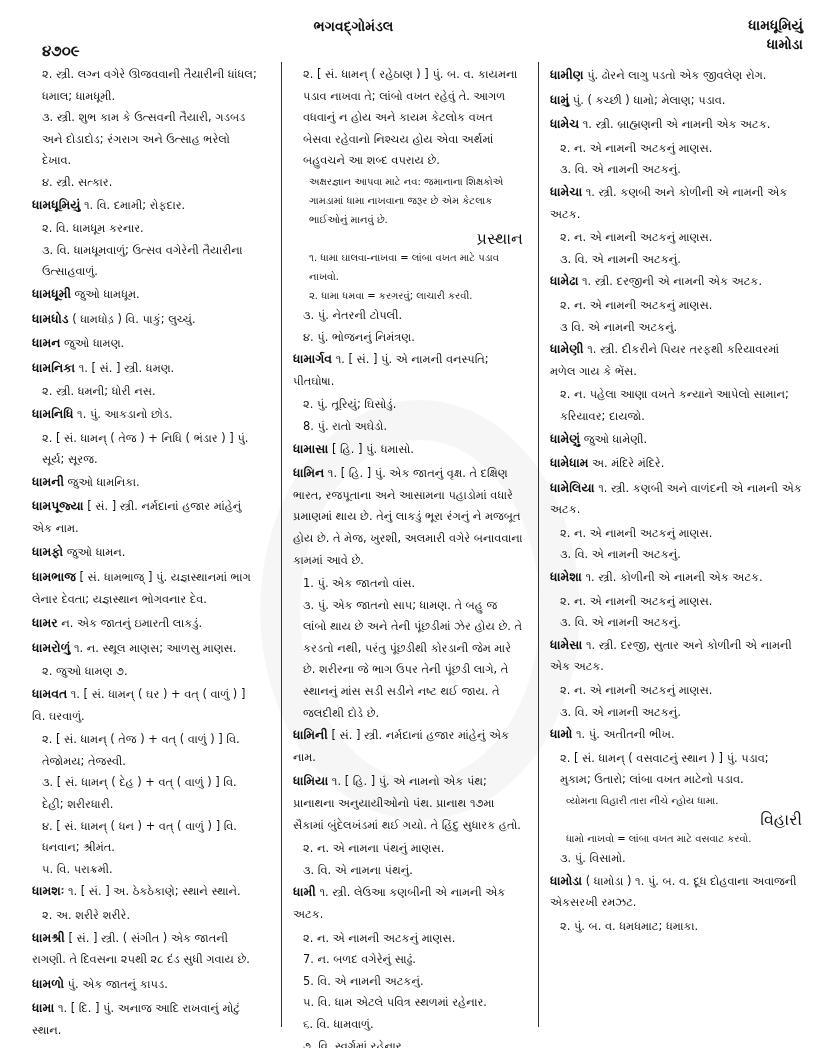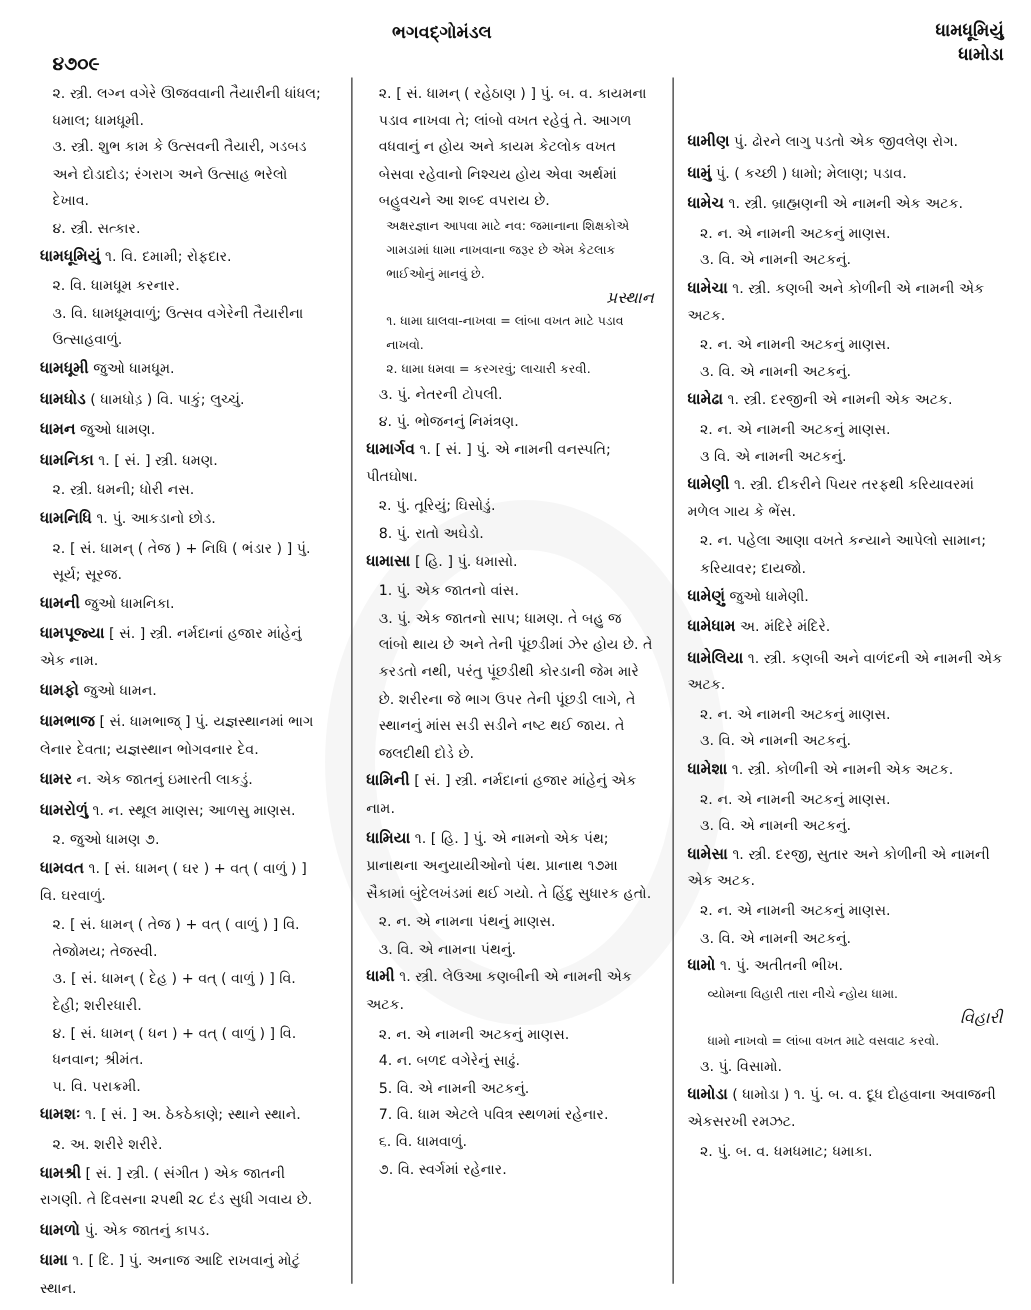--- a/index.html
+++ b/index.html
@@ -7,29 +7,29 @@
     width:825px; height:1048px; position:relative; overflow:hidden;
     font-family: "DejaVu Sans", sans-serif; color:#111;
   }
   .header { position:absolute; top:0; left:0; width:825px; height:60px; }
   .page-num { position:absolute; left:42px; top:18px; font-size:15px; font-weight:bold;margin-top:24px; }
   .running-title { position:absolute; left:0; width:707px; top:18px; text-align:center; font-size:14px; font-weight:bold; }
   .guide { position:absolute; right:22px; top:16px; text-align:right; font-size:14px; font-weight:bold; line-height:19px; }
   .col { position:absolute; top:64px; font-size:11.4px; line-height:21.6px; }
   .col-left { left:32px; width:225px; }
   .col-mid { left:293px; width:230px; }
-  .col-right { left:550px; width:252px;margin-top:38px; }
+  .col-right { left:550px; width:252px; }
   .divider { position:absolute; top:62px; width:1px; background:#333; }
   .div1 { left:281px; height:965px; }
   .div2 { left:538px; height:965px; }
   .entry { margin:0 0 2px 0; text-indent:0; }
   .entry .hw { font-weight:bold; font-size:12.4px; }
   .sense { padding-left:10px; margin:0; }
   .quote { padding-left:16px; font-size:10px; line-height:19px; margin:0; }
-  .quote-src { text-align:right; font-size:13px; line-height:19px; margin:0;font-style:italic; }
+  .quote-src { text-align:right; font-size:16px; line-height:19px; margin:0; }
   .watermark {
     position:absolute; left:260px; top:400px; width:320px; height:420px;
     border-radius:50%; border:40px solid rgba(0,0,0,0.035); box-sizing:border-box; pointer-events:none;
   }
 </style>
 </head>
 <body>
 
 <div class="header">
   <div class="page-num">૪૭૦૯</div>
@@ -82,31 +82,32 @@
     <p class="quote">અક્ષરજ્ઞાન આપવા માટે નવ: જમાનાના શિક્ષકોએ ગામડામાં ધામા નાખવાના જરૂર છે એમ કેટલાક ભાઈઓનું માનવું છે.</p>
     <p class="quote-src">પ્રસ્થાન</p>
     <p class="quote">૧. ધામા ઘાલવા-નાખવા = લાંબા વખત માટે પડાવ નાખવો.</p>
     <p class="quote">૨. ધામા ધમવા = કરગરવું; લાચારી કરવી.</p>
     <p class="sense">૩. પું. નેતરની ટોપલી.</p>
     <p class="sense">૪. પું. ભોજનનું નિમંત્રણ.</p>
     <p class="entry"><span class="hw">ધામાર્ગવ</span><span> ૧. [ સં. ] પું. એ નામની વનસ્પતિ; પીતઘોષા.</span></p>
     <p class="sense">૨. પું. તૂરિયું; ઘિસોડું.</p>
     <p class="sense">8. પું. રાતો અઘેડો.</p>
     <p class="entry"><span class="hw">ધામાસા</span><span> [ હિ. ] પું. ધમાસો.</span></p>
+    <p class="entry"><span class="hw">ધામિન</span><span> ૧. [ હિ. ] પું. એક જાતનું વૃક્ષ. તે દક્ષિણ ભારત, રજપૂતાના અને આસામના પહાડોમાં વધારે પ્રમાણમાં થાય છે. તેનું લાકડું ભૂરા રંગનું ને મજબૂત હોય છે. તે મેજ, ખુરશી, અલમારી વગેરે બનાવવાના કામમાં આવે છે.</span></p>
     <p class="sense">1. પું. એક જાતનો વાંસ.</p>
     <p class="sense">૩. પું. એક જાતનો સાપ; ધામણ. તે બહુ જ લાંબો થાય છે અને તેની પૂંછડીમાં ઝેર હોય છે. તે કરડતો નથી, પરંતુ પૂંછડીથી કોરડાની જેમ મારે છે. શરીરના જે ભાગ ઉપર તેની પૂંછડી લાગે, તે સ્થાનનું માંસ સડી સડીને નષ્ટ થઈ જાય. તે જલદીથી દોડે છે.</p>
     <p class="entry"><span class="hw">ધામિની</span><span> [ સં. ] સ્ત્રી. નર્મદાનાં હજાર માંહેનું એક નામ.</span></p>
     <p class="entry"><span class="hw">ધામિયા</span><span> ૧. [ હિ. ] પું. એ નામનો એક પંથ; પ્રાનાથના અનુયાયીઓનો પંથ. પ્રાનાથ ૧૭મા સૈકામાં બુંદેલખંડમાં થઈ ગયો. તે હિંદુ સુધારક હતો.</span></p>
     <p class="sense">૨. ન. એ નામના પંથનું માણસ.</p>
     <p class="sense">૩. વિ. એ નામના પંથનું.</p>
     <p class="entry"><span class="hw">ધામી</span><span> ૧. સ્ત્રી. લેઉઆ કણબીની એ નામની એક અટક.</span></p>
     <p class="sense">૨. ન. એ નામની અટકનું માણસ.</p>
-    <p class="sense">4. ન. બળદ વગેરેનું સાઢું.</p>
+    <p class="sense">7. ન. બળદ વગેરેનું સાઢું.</p>
     <p class="sense">5. વિ. એ નામની અટકનું.</p>
-    <p class="sense">7. વિ. ધામ એટલે પવિત્ર સ્થળમાં રહેનાર.</p>
+    <p class="sense">૫. વિ. ધામ એટલે પવિત્ર સ્થળમાં રહેનાર.</p>
     <p class="sense">૬. વિ. ધામવાળું.</p>
     <p class="sense">૭. વિ. સ્વર્ગમાં રહેનાર.</p>
   </div>
 <div class="col col-right" id="col2">
     <p class="entry"><span class="hw">ધામીણ</span><span> પું. ઢોરને લાગુ પડતો એક જીવલેણ રોગ.</span></p>
     <p class="entry"><span class="hw">ધામું</span><span> પું. ( કચ્છી ) ધામો; મેલાણ; પડાવ.</span></p>
     <p class="entry"><span class="hw">ધામેચ</span><span> ૧. સ્ત્રી. બ્રાહ્મણની એ નામની એક અટક.</span></p>
     <p class="sense">૨. ન. એ નામની અટકનું માણસ.</p>
     <p class="sense">૩. વિ. એ નામની અટકનું.</p>
     <p class="entry"><span class="hw">ધામેચા</span><span> ૧. સ્ત્રી. કણબી અને કોળીની એ નામની એક અટક.</span></p>
@@ -122,19 +123,20 @@
     <p class="entry"><span class="hw">ધામેલિયા</span><span> ૧. સ્ત્રી. કણબી અને વાળંદની એ નામની એક અટક.</span></p>
     <p class="sense">૨. ન. એ નામની અટકનું માણસ.</p>
     <p class="sense">૩. વિ. એ નામની અટકનું.</p>
     <p class="entry"><span class="hw">ધામેશા</span><span> ૧. સ્ત્રી. કોળીની એ નામની એક અટક.</span></p>
     <p class="sense">૨. ન. એ નામની અટકનું માણસ.</p>
     <p class="sense">૩. વિ. એ નામની અટકનું.</p>
     <p class="entry"><span class="hw">ધામેસા</span><span> ૧. સ્ત્રી. દરજી, સુતાર અને કોળીની એ નામની એક અટક.</span></p>
     <p class="sense">૨. ન. એ નામની અટકનું માણસ.</p>
     <p class="sense">૩. વિ. એ નામની અટકનું.</p>
     <p class="entry"><span class="hw">ધામો</span><span> ૧. પું. અતીતની ભીખ.</span></p>
+    <p class="sense">૨. [ સં. ધામન્ ( વસવાટનું સ્થાન ) ] પું. પડાવ; મુકામ; ઉતારો; લાંબા વખત માટેનો પડાવ.</p>
     <p class="quote">વ્યોમના વિહારી તારા નીચે ન્હોય ધામા.</p>
     <p class="quote-src">વિહારી</p>
     <p class="quote">ધામો નાખવો = લાંબા વખત માટે વસવાટ કરવો.</p>
     <p class="sense">૩. પું. વિસામો.</p>
     <p class="entry"><span class="hw">ધામોડા</span><span> ( ધામોડા ) ૧. પું. બ. વ. દૂધ દોહવાના અવાજની એકસરખી રમઝટ.</span></p>
     <p class="sense">૨. પું. બ. વ. ધમધમાટ; ધમાકા.</p>
   </div>
 
 </body></html>

